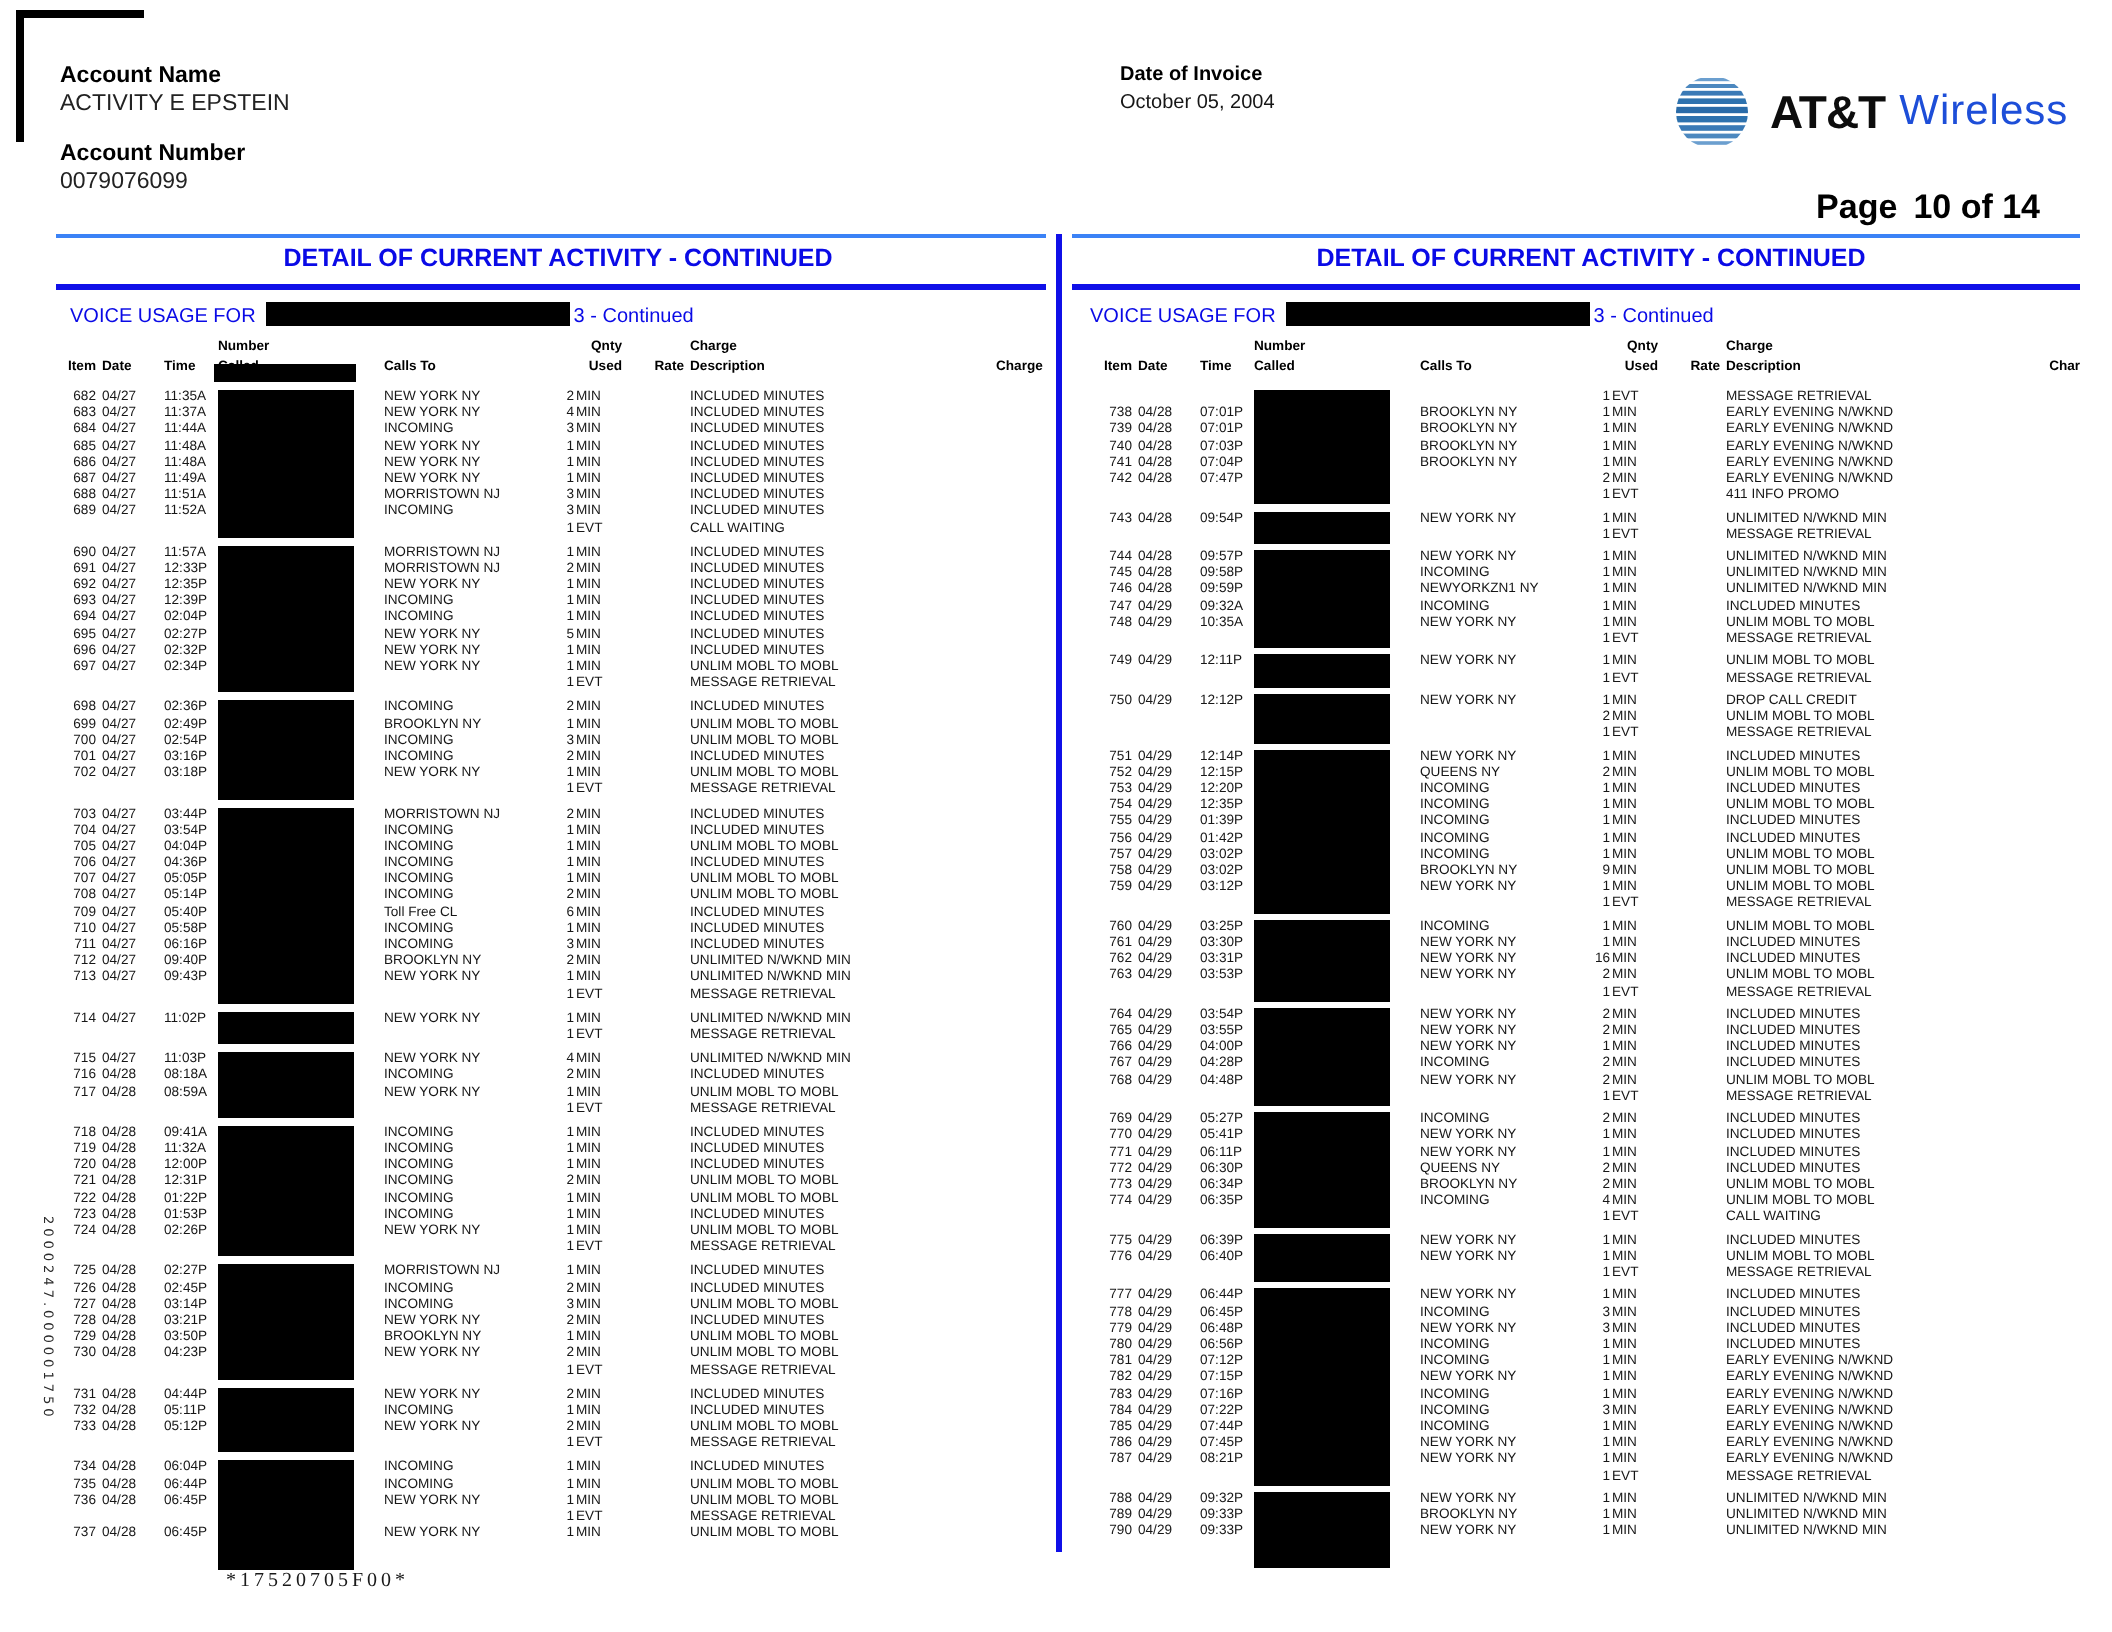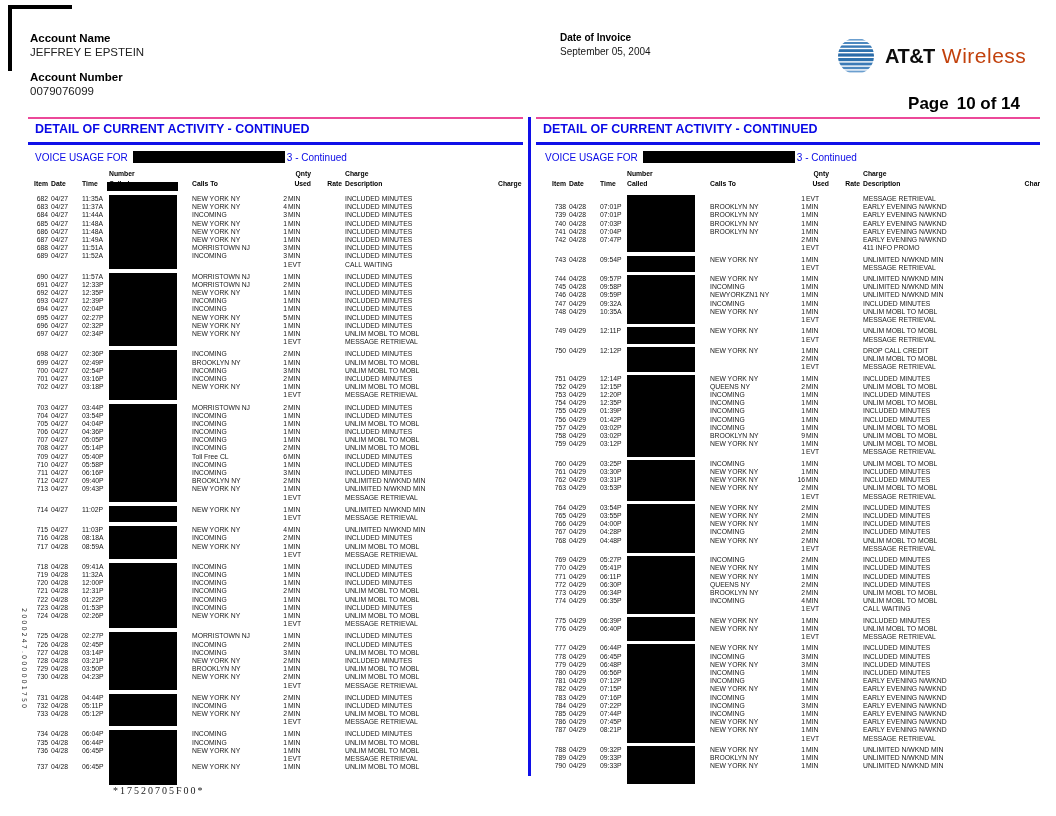--- a/index.html
+++ b/index.html
@@ -12,30 +12,30 @@
 
   
   .acct-block{position:absolute;left:30px;top:31px;font-size:11.5px;line-height:14px;}
   .acct-block .lbl{font-weight:bold;color:#000;}
   .acct-block .val{color:#222;margin-bottom:11px;}
   .date-block{position:absolute;left:560px;top:31px;font-size:10px;line-height:14px;}
   .date-block .lbl{font-weight:bold;color:#000;}
 
   .logo{position:absolute;left:836px;top:36px;display:flex;align-items:center;}
   .logo svg{display:block;}
-  .logo .att{font-weight:bold;font-size:20px;letter-spacing:-0.5px;color:#0d0d0d;margin-left:9px;}
-  .logo .wireless{font-size:21px;color:#c2410c;letter-spacing:0.5px;margin-left:7px;}
+  .logo .att{font-weight:bold;font-size:23px;letter-spacing:-0.5px;color:#0d0d0d;margin-left:9px;}
+  .logo .wireless{font-size:21px;color:#1d4ed8;letter-spacing:0.5px;margin-left:7px;}
 
   .page-num{position:absolute;right:20px;top:94px;font-size:17px;font-weight:bold;color:#000;}
   .page-num .w{margin-right:8px;}
 
   
-  .title-bar{position:absolute;top:117px;height:20px;border-top:2px solid #ec4899;
+  .title-bar{position:absolute;top:117px;height:20px;border-top:2px solid #3b82f6;
     border-bottom:3px solid #1010e8;color:#0a0ae6;font-weight:bold;font-size:12.5px;
-    padding:3px 0 0 7px;box-sizing:content-box;}
+    padding:3px 0 0 7px;box-sizing:content-box;text-align:center;}
   .title-left{left:28px;width:488px;}
   .title-right{left:536px;width:505px;}
   .divider{position:absolute;left:528px;top:117px;width:3px;height:659px;background:#1010e8;}
 
   
   .voice-line{position:absolute;top:151px;color:#0a0ae6;font-size:10px;white-space:nowrap;}
   .voice-left{left:35px;} .voice-right{left:545px;}
   .voice-redact{display:inline-block;width:152px;height:12px;background:#000;
     vertical-align:-2px;margin:0 2px 0 5px;}
 
@@ -70,28 +70,28 @@
 </style>
 </head>
 <body>
 
 <div class="page">
 
   <div class="corner-mark"></div>
 
   <div class="acct-block">
     <div class="lbl">Account Name</div>
-    <div class="val">JEFFREY E EPSTEIN</div>
+    <div class="val">ACTIVITY E EPSTEIN</div>
     <div class="lbl">Account Number</div>
     <div class="val">0079076099</div>
   </div>
 
   <div class="date-block">
     <div class="lbl">Date of Invoice</div>
-    <div class="val">September 05, 2004</div>
+    <div class="val">October 05, 2004</div>
   </div>
 
   <div class="logo">
     <span>
       <svg width="40" height="40" viewBox="0 0 40 40">
         <defs>
             <clipPath id="gclip">
               <circle cx="20" cy="20" r="18"></circle>
             </clipPath>
           </defs>

